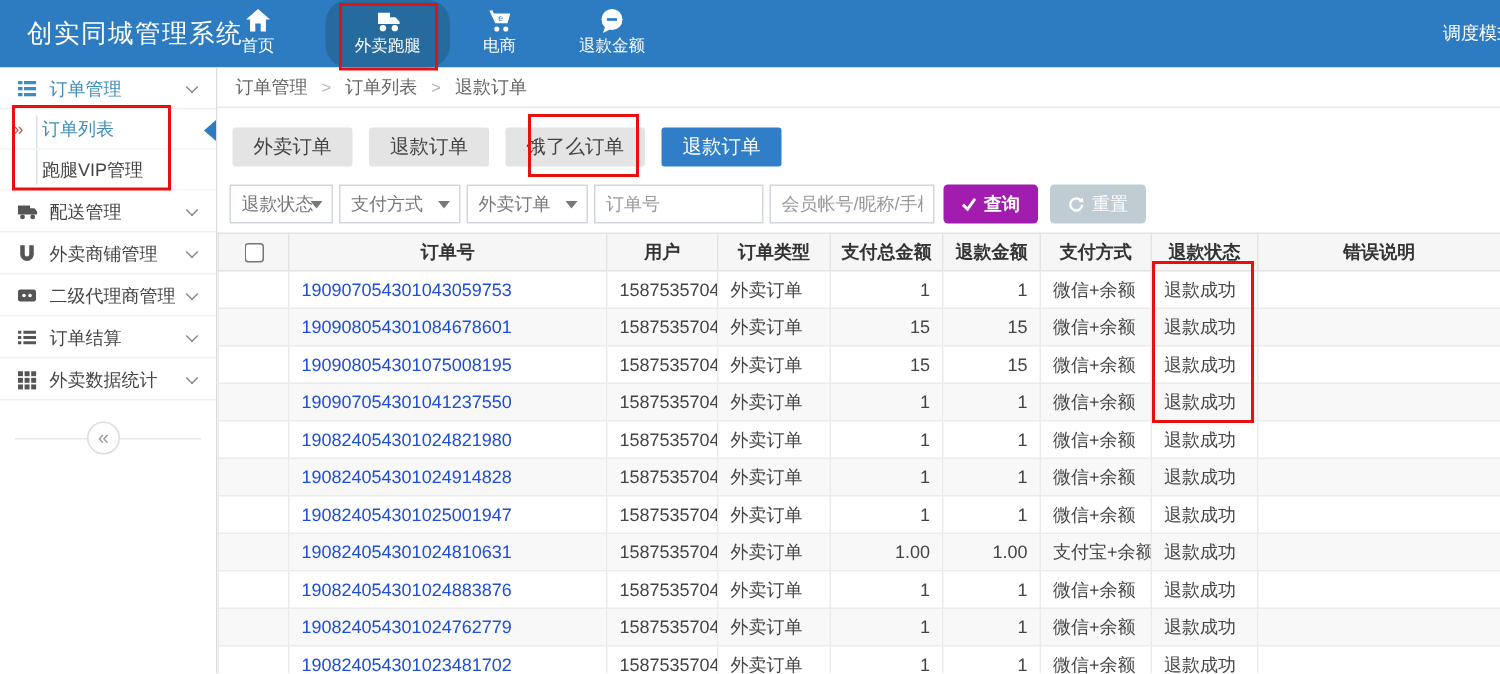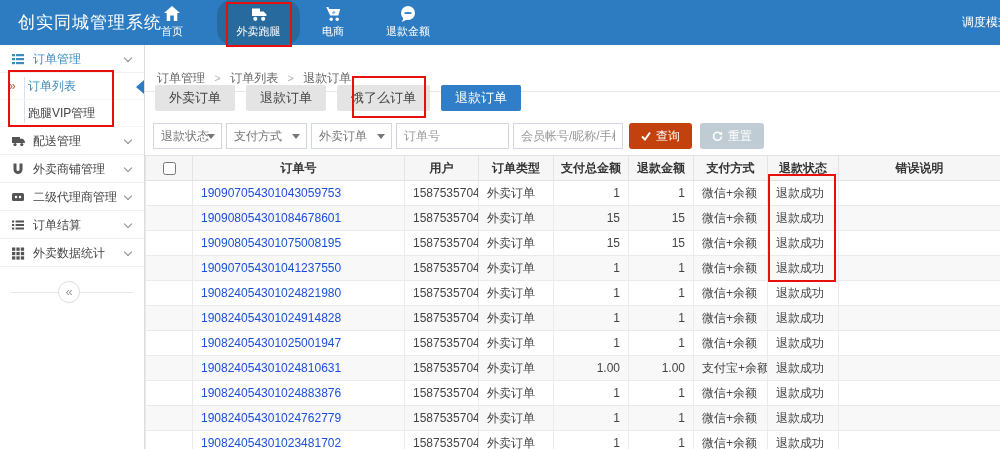--- a/index.html
+++ b/index.html
@@ -42,38 +42,38 @@
   .side-sub.active .arrow{position:absolute;right:0;top:7px;width:0;height:0;
       border-top:7px solid transparent;border-bottom:7px solid transparent;border-right:8px solid #2d7cc1;}
   .collapse-row{position:relative;margin-top:14px;height:22px;}
   .collapse-row .cline{position:absolute;left:10px;right:10px;top:11px;height:1px;background:#e8e8e8;}
   .collapse-btn{position:absolute;left:58px;top:0;width:22px;height:22px;border:1px solid #ddd;
       border-radius:50%;background:#fff;color:#999;text-align:center;line-height:19px;font-size:13px;cursor:pointer;}
 
   
   .content{position:absolute;left:145px;top:45px;width:855px;height:404px;background:#fff;}
   .breadcrumb{height:27px;line-height:27px;padding-left:12px;font-size:12px;color:#666;
-              border-bottom:1px solid #e8e8e8;margin-top:20px;}
+              border-bottom:1px solid #e8e8e8;}
   .breadcrumb .sep{color:#b5b5b5;margin:0 6px;font-size:11px;}
   .tabs{position:absolute;left:10px;top:40px;height:26px;display:flex;gap:11px;}
   .tab{height:26px;line-height:26px;padding:0 14px;background:#e4e4e4;color:#444;font-size:13px;
        border-radius:2px;cursor:pointer;white-space:nowrap;}
   .tab.active{background:#2f7ec7;color:#fff;}
   .filters{position:absolute;left:8px;top:78px;height:26px;display:flex;gap:4px;align-items:center;font-size:12px;}
   .fselect{position:relative;height:26px;line-height:24px;border:1px solid #d2d6de;color:#777;
            padding-left:7px;background:#fff;cursor:pointer;}
   .fselect .caret{position:absolute;right:6px;top:10px;width:0;height:0;
       border-left:4px solid transparent;border-right:4px solid transparent;border-top:5px solid #777;}
   .w1{width:69px;} .w2{width:81px;} .w3{width:81px;}
   .finput{height:26px;border:1px solid #d2d6de;padding:0 7px;font-size:12px;color:#444;font-family:inherit;}
   .finput::placeholder{color:#999;}
   .in1{width:113px;} .in2{width:110px;}
   .btn{height:26px;border:none;border-radius:3px;font-size:12px;color:#fff;padding:0 12px;cursor:pointer;
        display:flex;align-items:center;gap:5px;font-family:inherit;}
-  .btn-query{background:#c2410c;margin-left:2px;}
+  .btn-query{background:#a21caf;margin-left:2px;font-weight:bold;}
   .btn-reset{background:#bfccd3;margin-left:4px;}
 
   
   .table-wrap{position:absolute;left:0;top:110px;width:855px;}
   table{border-collapse:collapse;table-layout:fixed;width:855px;font-size:12px;}
   th{height:25px;background:#f6f6f6;color:#333;font-weight:bold;border:1px solid #e3e3e3;
      text-align:center;padding:0;}
   td{height:25px;border:1px solid #ebebeb;color:#444;padding:0 8px;overflow:hidden;white-space:nowrap;}
   tbody tr:nth-child(even) td{background:#f8f8f8;}
   td.num{text-align:right;}

